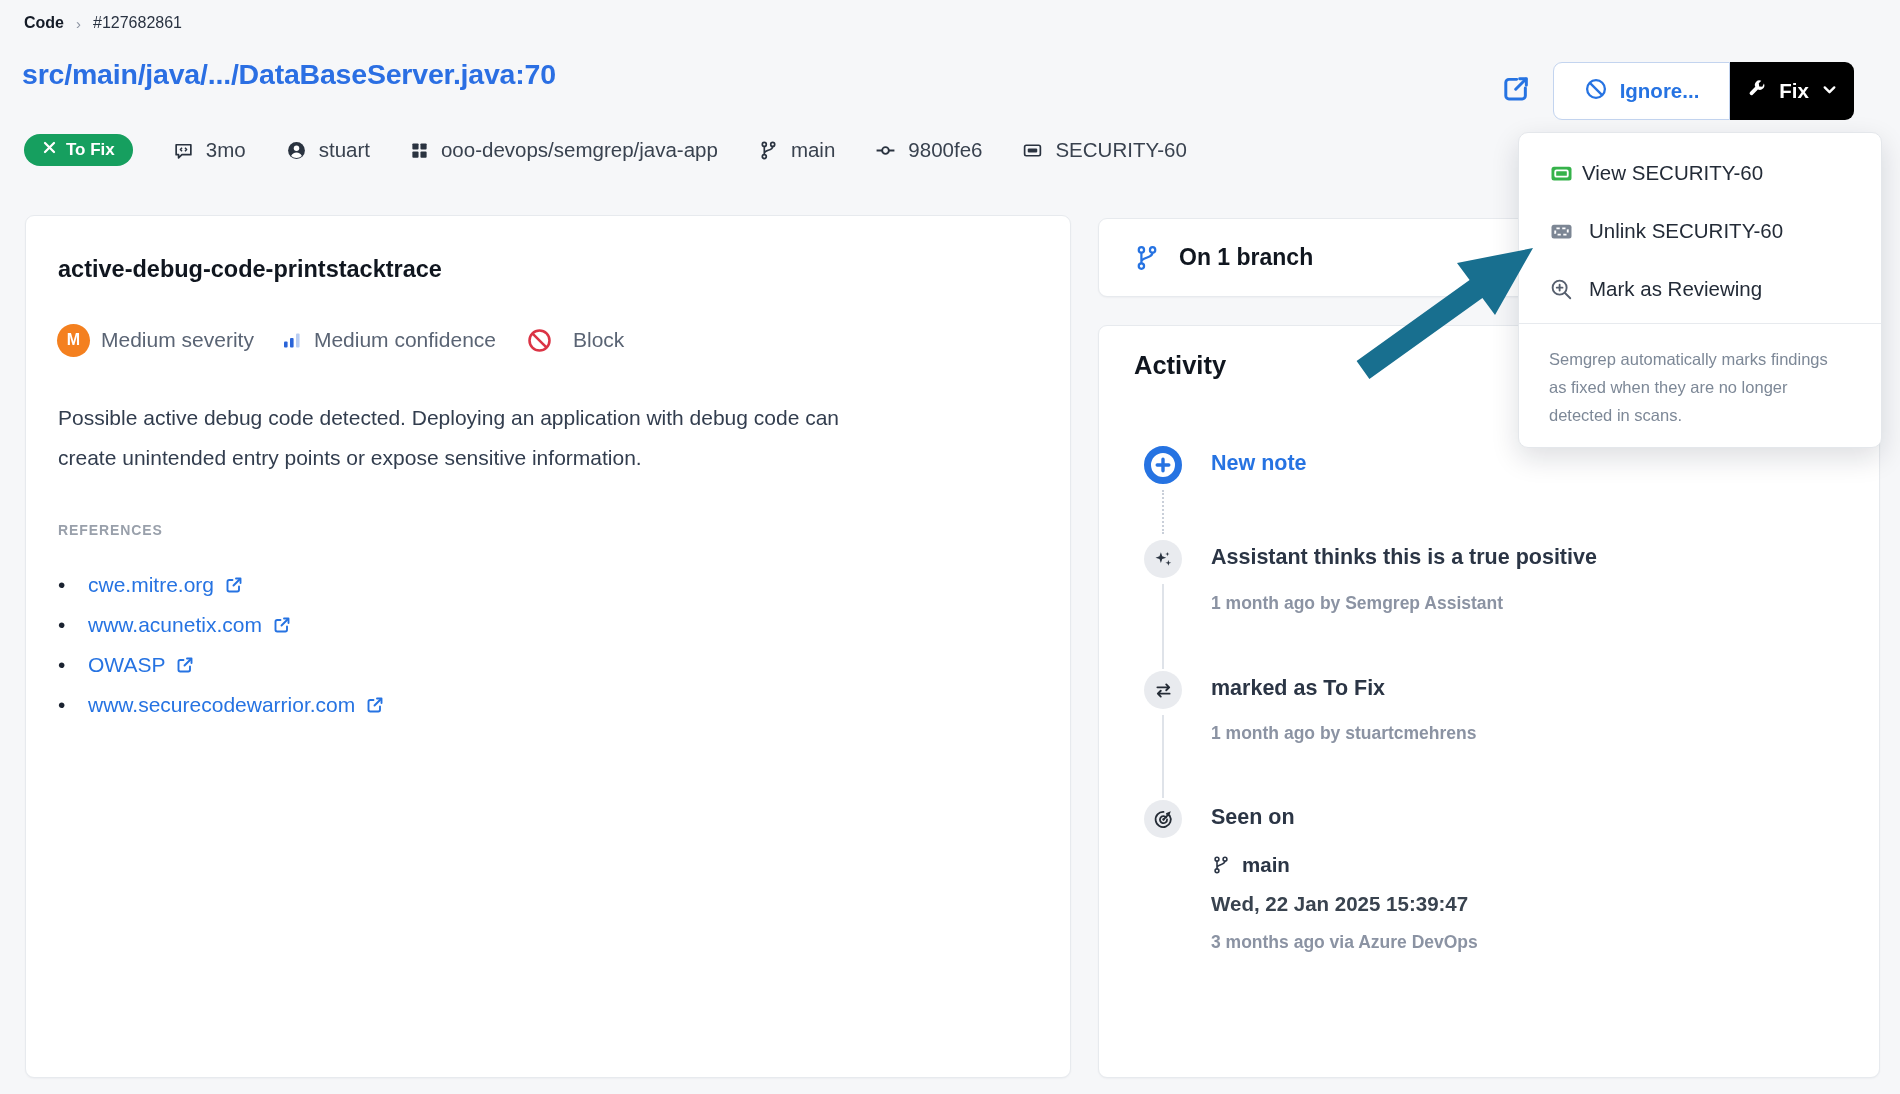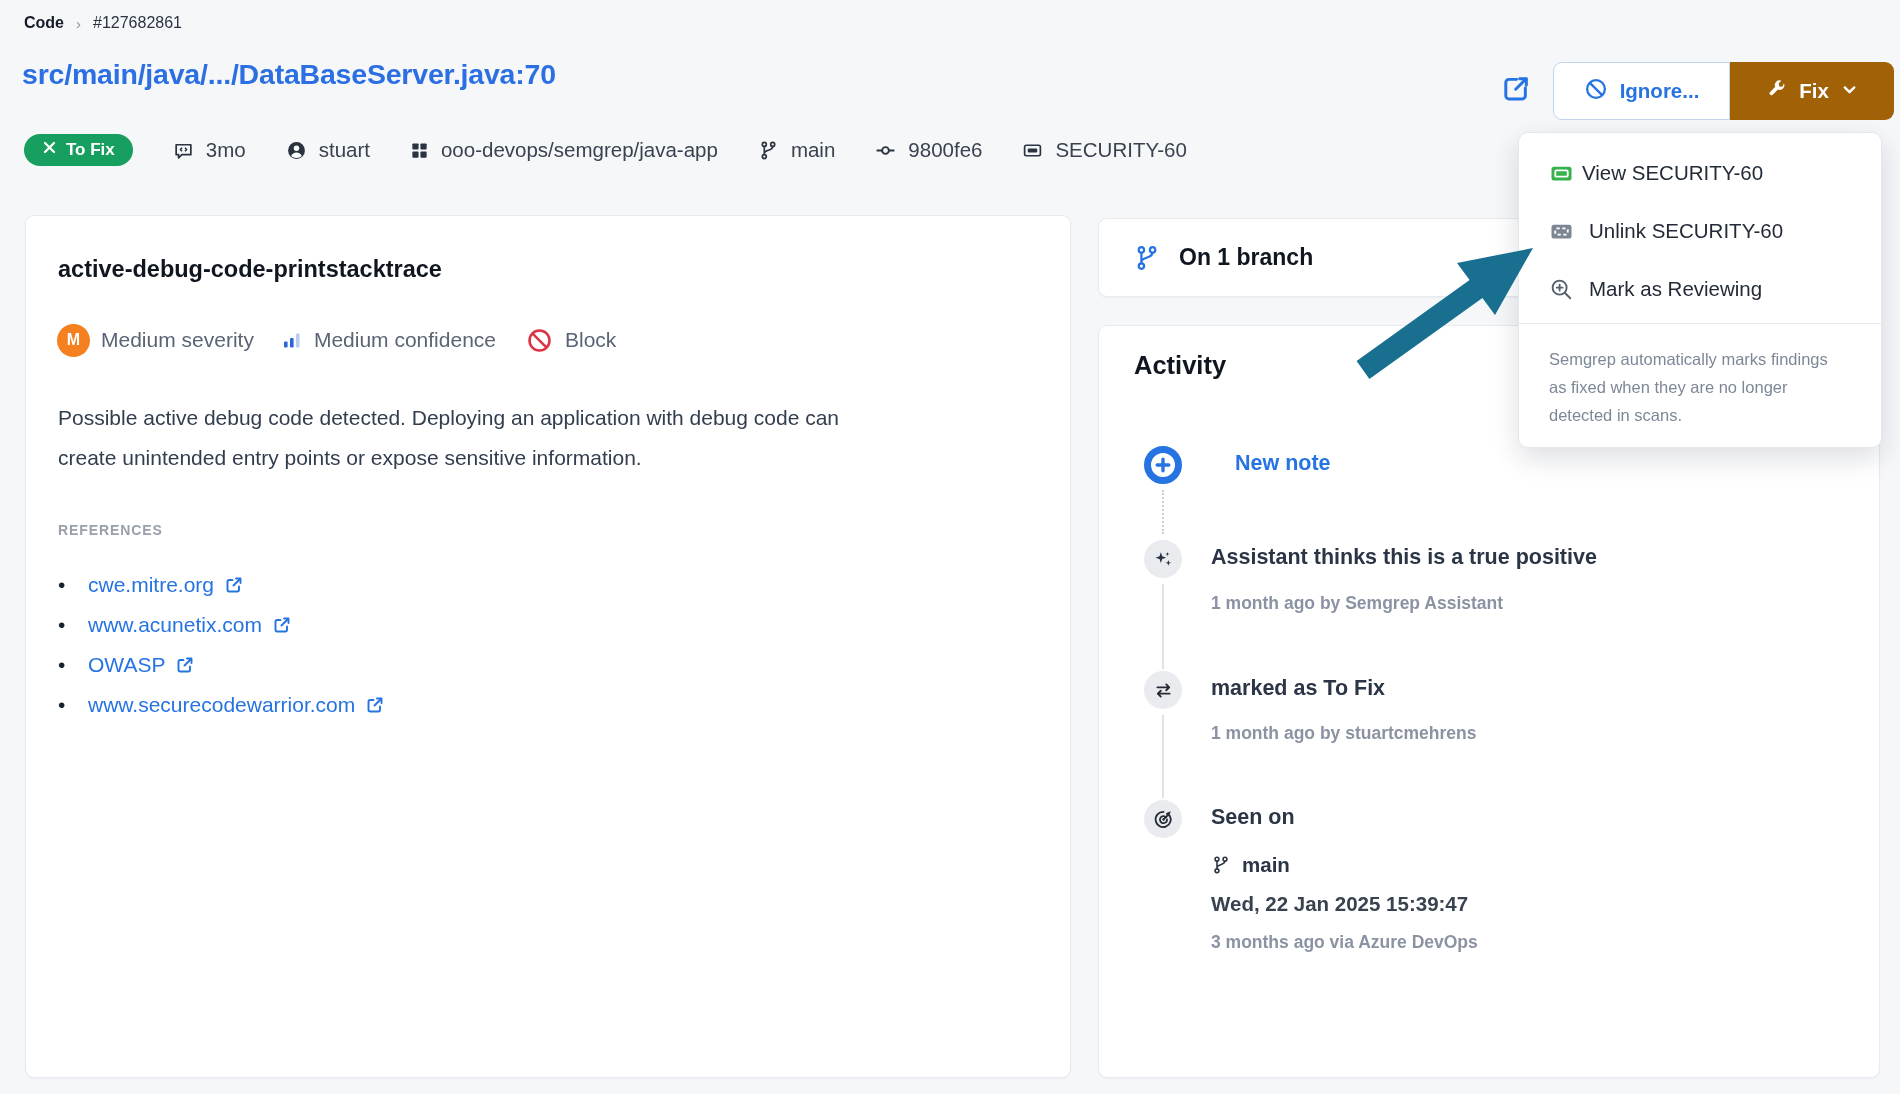--- a/index.html
+++ b/index.html
@@ -17,37 +17,37 @@
   .meta-row{position:absolute;left:24px;top:133px;height:34px;display:flex;align-items:center;gap:40px;}
   .badge-tofix{display:flex;align-items:center;gap:9px;height:32px;padding:0 18px;border-radius:18px;background:#169f5f;color:#fff;font-size:17px;font-weight:700;}
   .meta-item{display:flex;align-items:center;gap:12px;font-size:20.5px;color:#39424f;}
   .meta-item .mi{color:#2a3340;display:flex;}
 
   
   .share-btn{position:absolute;left:1497px;top:72px;width:38px;height:38px;color:#2673e2;cursor:pointer;display:flex;align-items:center;justify-content:center;z-index:3;}
   .btn-group{position:absolute;left:1553px;top:62px;height:58px;display:flex;z-index:3;}
   .btn{display:flex;align-items:center;justify-content:center;gap:12px;font-size:20.5px;font-weight:600;cursor:pointer;box-sizing:border-box;}
   .btn-ignore{width:177px;background:#fff;border:1px solid #c3d4ef;border-radius:9px 0 0 9px;color:#2673e2;}
-  .btn-fix{width:164px;background:#a16207;border-radius:0 9px 9px 0;color:#fff;}
+  .btn-fix{width:124px;background:#000000;border-radius:0 9px 9px 0;color:#fff;}
 
   
   .card{position:absolute;background:#fff;border:1px solid #e7eaee;border-radius:9px;box-shadow:0 1px 2px rgba(16,24,40,.04);box-sizing:border-box;}
   .main-card{left:25px;top:215px;width:1046px;height:863px;padding-left:48px;}
   .branch-card{left:1098px;top:218px;width:782px;height:79px;}
   .activity-card{left:1098px;top:325px;width:782px;height:753px;}
 
   
   .rule-name{position:absolute;left:32px;top:40px;margin:0;font-size:23.5px;font-weight:700;color:#10161f;}
   .sev-row{position:absolute;left:31px;top:107px;height:34px;display:flex;align-items:center;}
   .m-circle{width:33px;height:33px;border-radius:50%;background:#f4801f;color:#fff;font-size:16px;font-weight:700;display:flex;align-items:center;justify-content:center;}
   .sev-label{margin-left:11px;font-size:21px;color:#5a6474;}
   .bars-ic{margin-left:28px;display:flex;}
   .conf-label{margin-left:12px;font-size:21px;color:#5a6474;}
   .block-ic{margin-left:30px;color:#db3445;display:flex;}
-  .block-label{margin-left:12px;font-size:21px;color:#5a6474;}
+  .block-label{margin-left:20px;font-size:21px;color:#5a6474;}
   .description{position:absolute;left:32px;top:182px;width:790px;margin:0;font-size:21px;line-height:40px;color:#323d4e;}
   .refs-label{position:absolute;left:32px;top:306px;font-size:14px;font-weight:700;letter-spacing:.9px;color:#99a0ab;}
   .refs-list{position:absolute;left:32px;top:349px;}
   .ref-row{height:40px;display:flex;align-items:center;}
   .ref-bullet{width:30px;color:#1a2230;font-size:21px;}
   .ref-link{color:#2673e2;font-size:21px;cursor:pointer;display:flex;align-items:center;gap:10px;}
   .ext-ic{display:flex;color:#2673e2;}
 
   
   .branch-ic{position:absolute;left:34px;top:25px;color:#2673e2;display:flex;}
@@ -57,21 +57,21 @@
   .activity-title{position:absolute;left:35px;top:25px;margin:0;font-size:25.5px;font-weight:700;color:#10161f;}
   .tl-line{position:absolute;left:63px;width:0;z-index:0;}
   .tl-dotted{top:164px;height:44px;border-left:2px dotted #c9cfd9;}
   .tl-solid1{top:258px;height:85px;border-left:2px solid #dfe3e9;}
   .tl-solid2{top:389px;height:83px;border-left:2px solid #dfe3e9;}
   .tl-circle{position:absolute;z-index:1;border-radius:50%;display:flex;align-items:center;justify-content:center;}
   .c-newnote{left:44px;top:119px;width:40px;height:40px;background:#fff;}
   .c-gray{left:45px;width:38px;height:38px;background:#e9ebef;color:#242b35;}
   .c-sparkle{top:214px;} .c-swap{top:345px;} .c-radar{top:474px;}
   .tl-text{position:absolute;left:112px;margin:0;font-weight:bold;}
-  .newnote-label{top:125px;font-size:21.5px;font-weight:600;color:#2673e2;cursor:pointer;margin-left:24px;}
+  .newnote-label{top:125px;font-size:21.5px;font-weight:600;color:#2673e2;cursor:pointer;}
   .ev-title{font-size:21.5px;color:#2b3545;}
   .ev-sub{font-size:17.5px;color:#8b93a3;}
   .t-ev1{top:219px;} .t-ev1s{top:267px;}
   .t-ev2{top:350px;} .t-ev2s{top:397px;}
   .t-ev3{top:479px;}
   .t-branch{top:527px;display:flex;align-items:center;gap:11px;font-size:20.5px;color:#2b3545;}
   .t-branch .mi{display:flex;color:#2b3545;}
   .t-date{top:566px;font-size:20.5px;color:#39434f;}
   .t-via{top:606px;font-size:17.5px;color:#8b93a3;}
 

